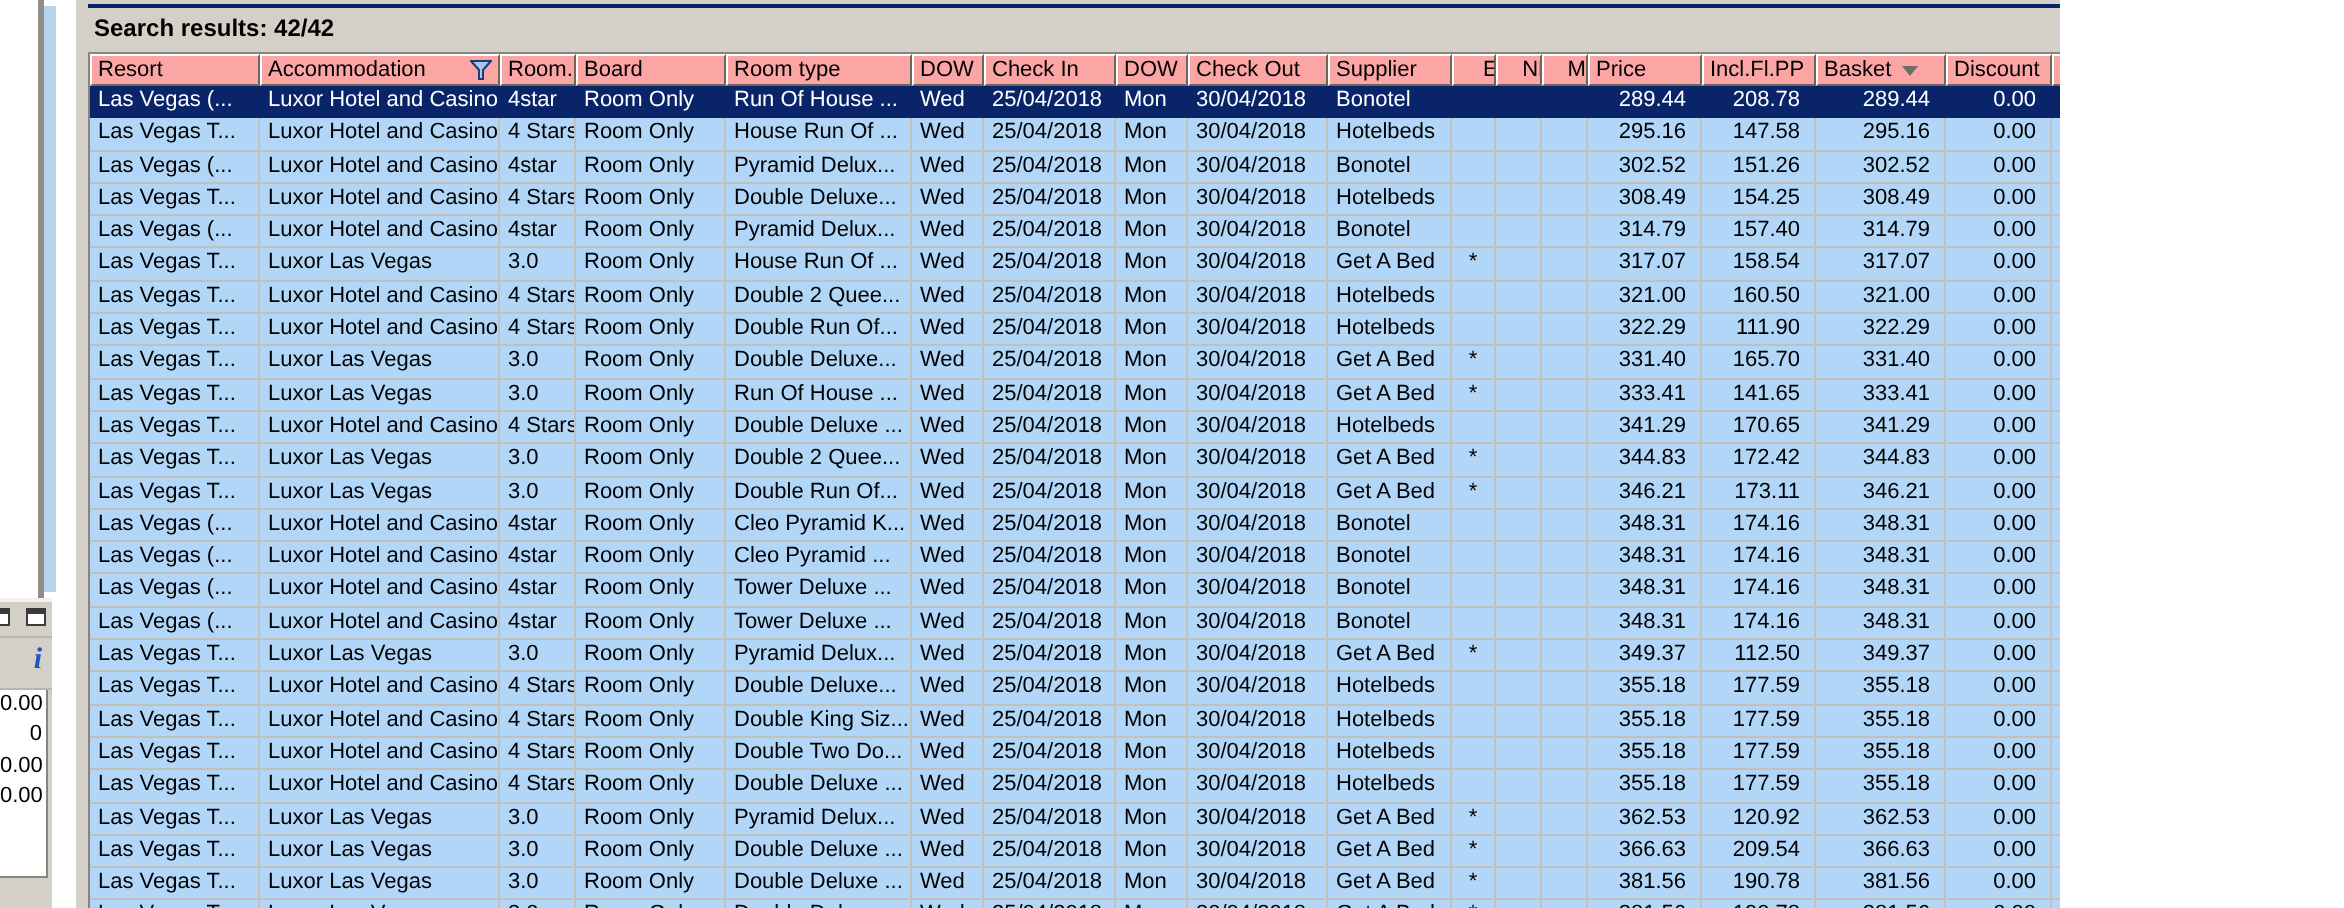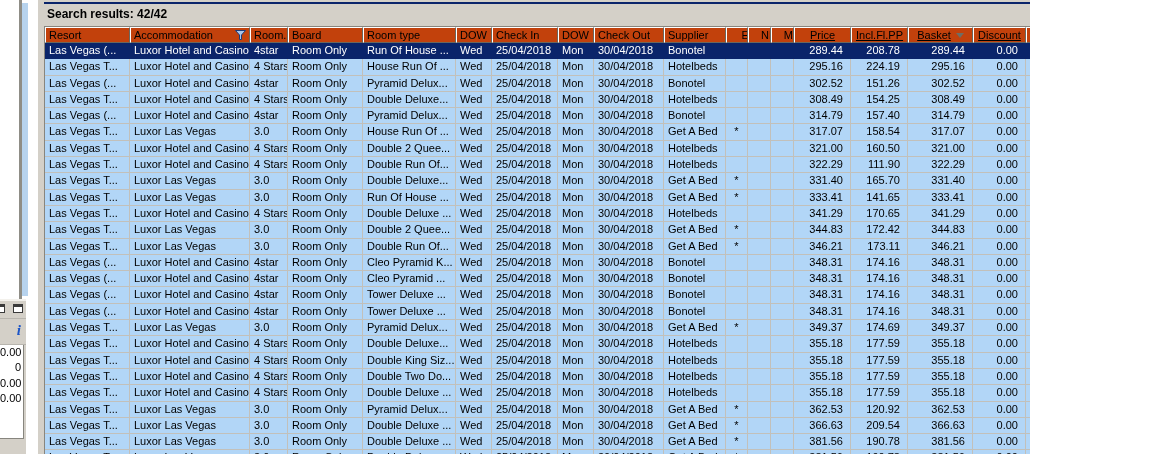--- a/index.html
+++ b/index.html
@@ -12,27 +12,27 @@
   .splitter-strip{position:absolute;left:22px;top:3px;width:6px;height:293px;background:#b7d3ee;}
 
   
   .main-panel{position:absolute;left:38px;top:0;width:992px;height:454px;background:#d4d0c8;overflow:hidden;}
   .accent-line{position:absolute;left:6px;right:0;top:2px;height:2px;background:#0a246a;}
   .panel-title{position:absolute;left:9px;top:7px;font-size:12px;font-weight:bold;white-space:nowrap;}
 
   .table-wrap{position:absolute;left:6px;top:26px;right:0;bottom:0;overflow:hidden;
               border-left:1px solid #87857e;border-top:1px solid #87857e;background:#b2d6f7;}
   table{border-collapse:separate;border-spacing:0;table-layout:fixed;width:1145px;}
-  th{height:14px;padding:0 3px;background:#c2410c;font-weight:normal;text-align:left;
+  th{height:14px;padding:0 3px;background:#fca5a5;font-weight:normal;text-align:left;
      border-top:1px solid #fff;border-left:1px solid #fff;
      border-right:1px solid #6a675f;border-bottom:1px solid #6a675f;
      white-space:nowrap;overflow:hidden;font-size:11px;}
   th.right{text-align:right;} th.center{text-align:center;padding-left:20px;}
   th .th-inner{display:flex;align-items:center;gap:2px;}
-  th .th-inner.right{justify-content:center;text-decoration:underline;} th .th-inner.center{justify-content:center;}
+  th .th-inner.right{justify-content:flex-start;} th .th-inner.center{justify-content:center;}
   td{height:15.3px;line-height:15.3px;padding:0 4px;white-space:nowrap;overflow:hidden;
      background:#b2d6f7;border-right:1px solid #c2c0ba;border-bottom:1px solid #c2c0ba;font-size:11px;}
   td.right{text-align:right;padding-right:7px;} td.center{text-align:center;padding:0;}
   tr.selected td{background:#0a246a;color:#fff;border-right-color:#0a246a;border-bottom-color:#0a246a;}
 
   .sort-desc{width:0;height:0;border-left:4px solid transparent;border-right:4px solid transparent;
              border-top:5px solid #6f6d64;display:inline-block;margin-left:3px;}
   .funnel{display:inline-block;margin-left:auto;}
 
   
@@ -223,21 +223,21 @@
               <td class="left">House Run Of ...</td>
               <td class="left">Wed</td>
               <td class="left">25/04/2018</td>
               <td class="left">Mon</td>
               <td class="left">30/04/2018</td>
               <td class="left">Hotelbeds</td>
               <td class="center"></td>
               <td class="center"></td>
               <td class="center"></td>
               <td class="right">295.16</td>
-              <td class="right">224.19</td>
+              <td class="right">147.58</td>
               <td class="right">295.16</td>
               <td class="right">0.00</td>
               <td class="center"></td>
               <td class="left">XML</td>
               <td class="left"></td>
             </tr>
             <tr>
               <td class="left">Las Vegas (...</td>
               <td class="left">Luxor Hotel and Casino</td>
               <td class="left">4star</td>
@@ -575,21 +575,21 @@
               <td class="left">Pyramid Delux...</td>
               <td class="left">Wed</td>
               <td class="left">25/04/2018</td>
               <td class="left">Mon</td>
               <td class="left">30/04/2018</td>
               <td class="left">Get A Bed</td>
               <td class="center">*</td>
               <td class="center"></td>
               <td class="center"></td>
               <td class="right">349.37</td>
-              <td class="right">174.69</td>
+              <td class="right">112.50</td>
               <td class="right">349.37</td>
               <td class="right">0.00</td>
               <td class="center"></td>
               <td class="left">XML</td>
               <td class="left"></td>
             </tr>
             <tr>
               <td class="left">Las Vegas T...</td>
               <td class="left">Luxor Hotel and Casino</td>
               <td class="left">4 Stars</td>

